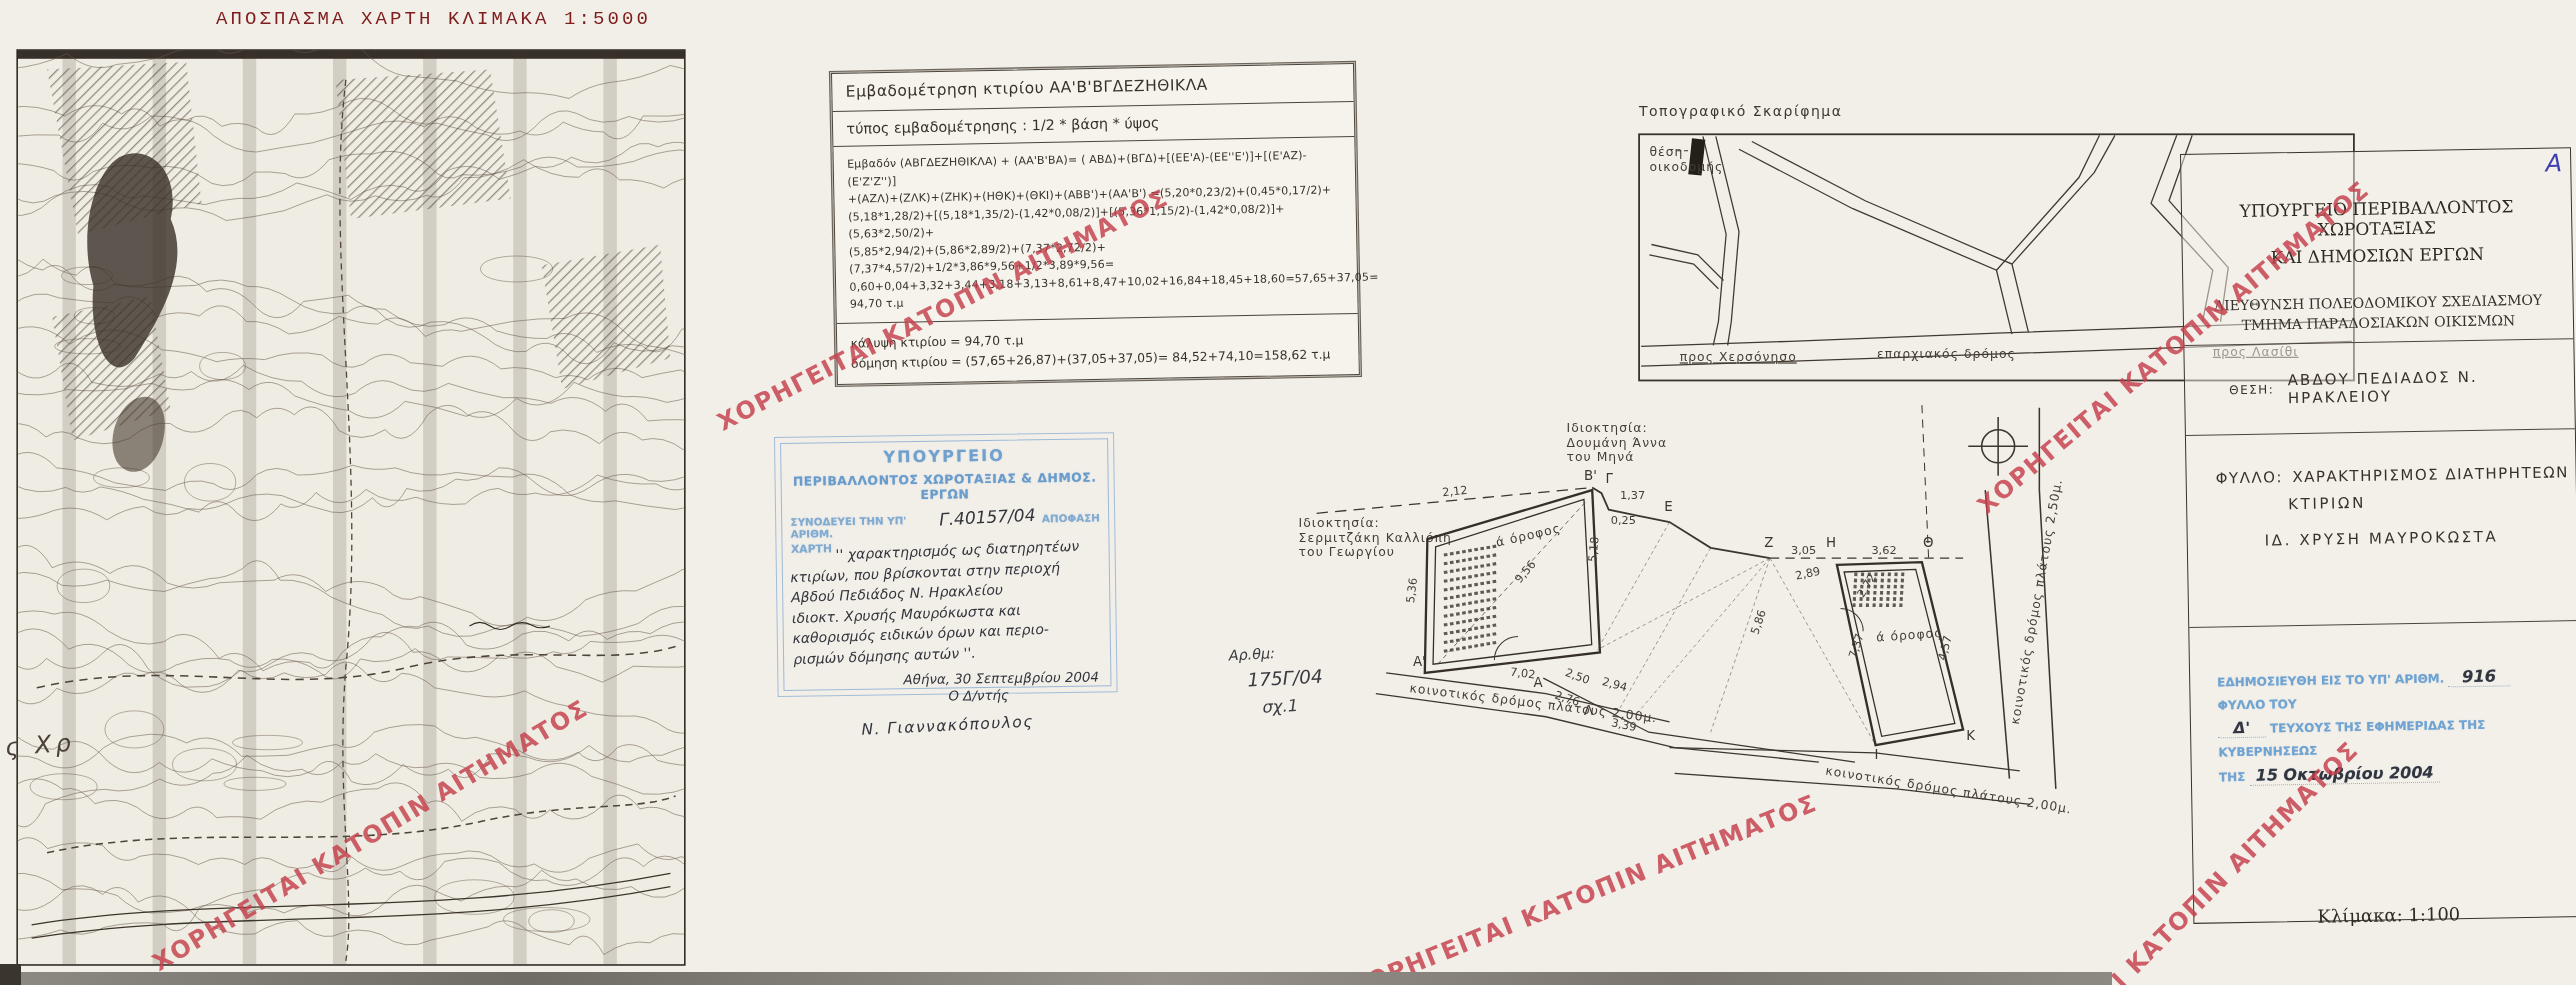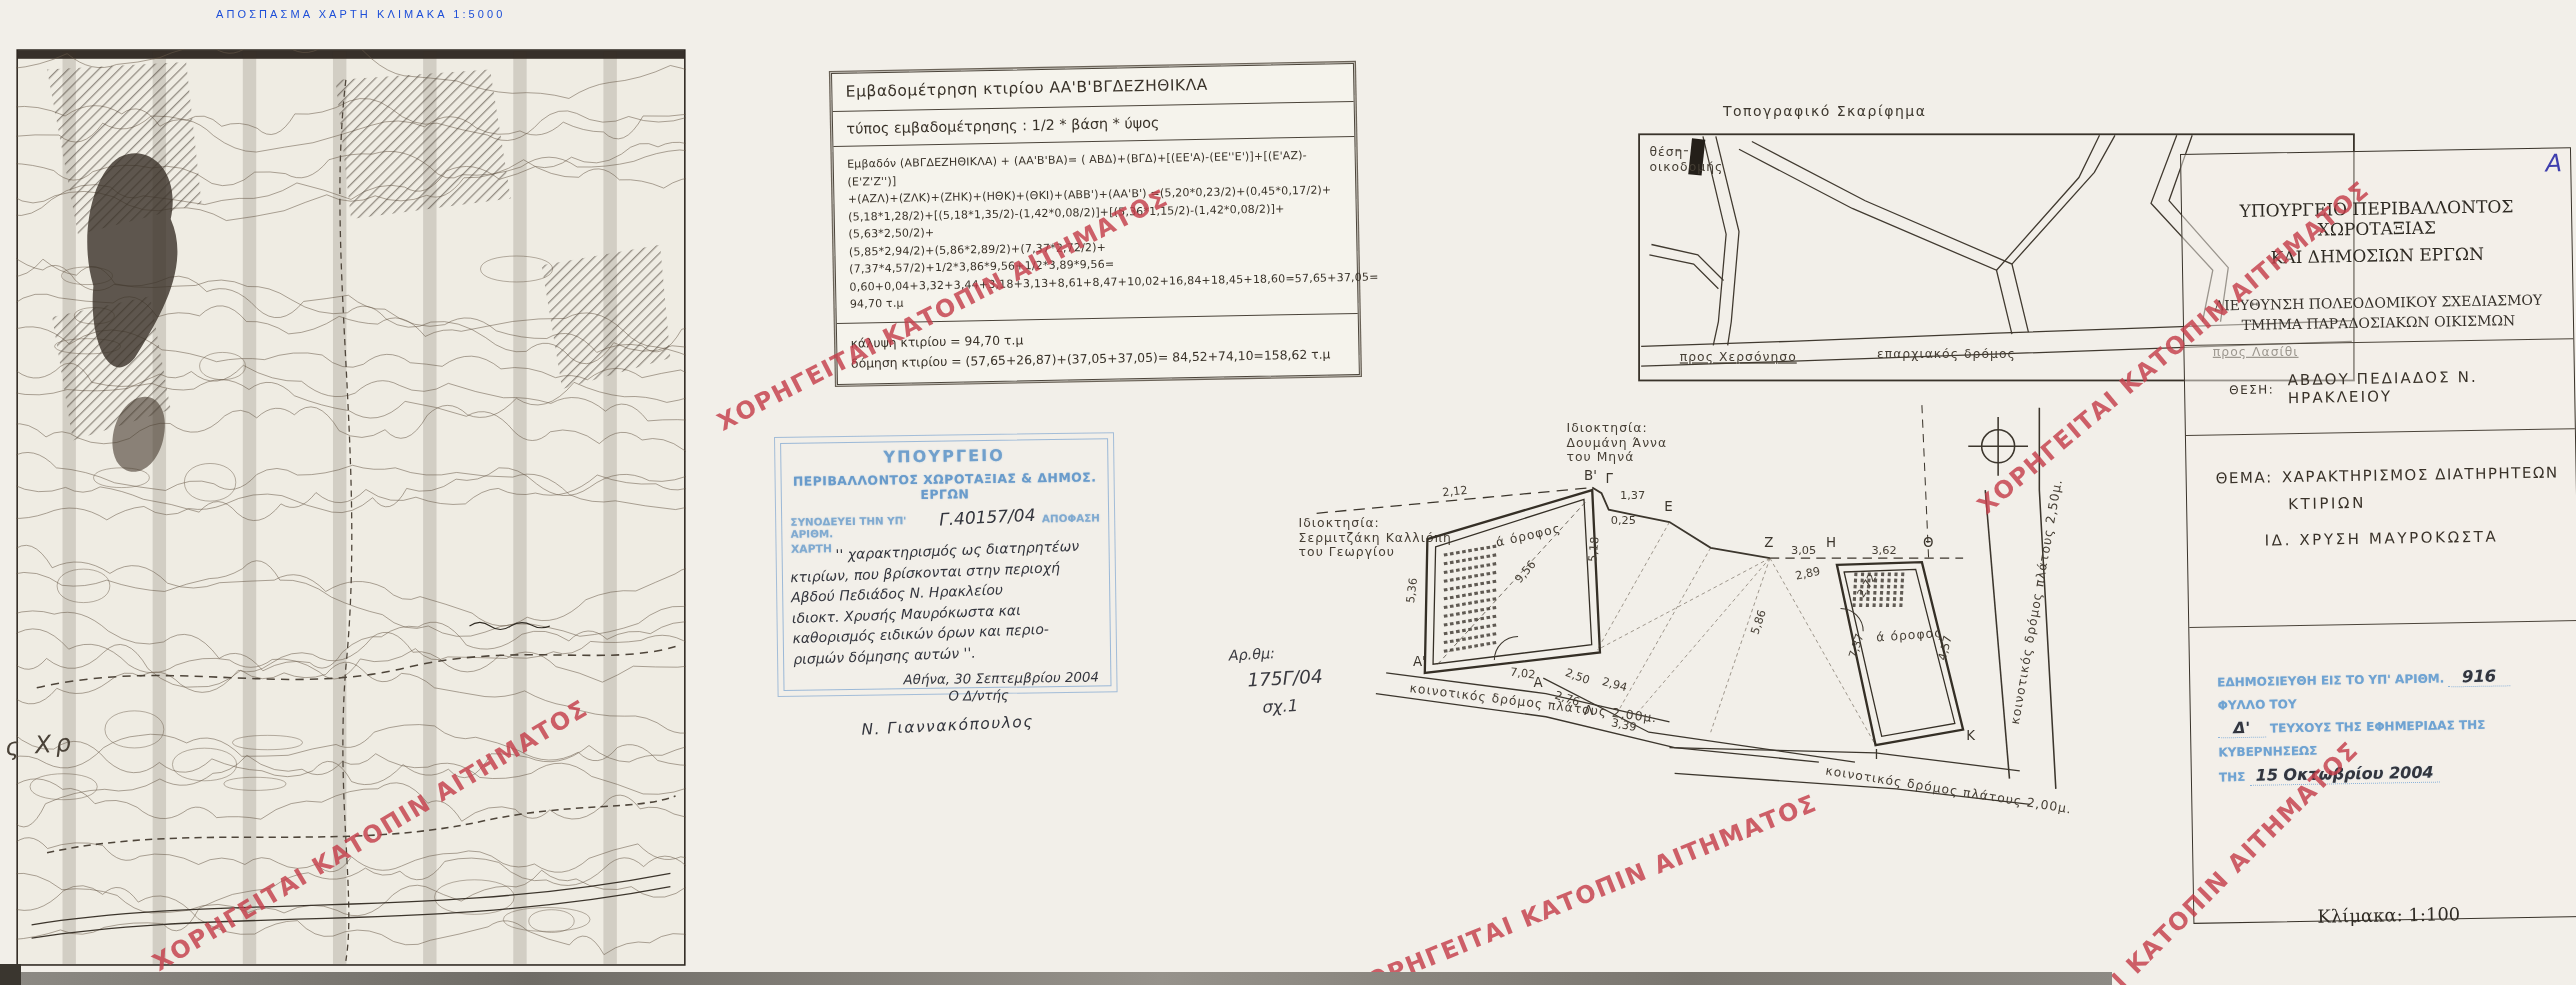--- a/index.html
+++ b/index.html
@@ -4,22 +4,22 @@
 <style>
   html,body{margin:0;padding:0;}
   body{
     width:2729px;height:985px;position:relative;overflow:hidden;
     background:#f2efe9;
     font-family:"DejaVu Sans",sans-serif;color:#393229;
   }
   .abs{position:absolute;}
   
   .map-title{
-    left:216px;top:8.2px;font-size:11px;letter-spacing:3.1px;color:#1d4ed8;
-    font-family:Liberation Sans, sans-serif;
+    left:216px;top:8.2px;font-size:19px;letter-spacing:3.1px;color:#7f1d1d;
+    font-family:Liberation Mono, monospace;
   }
   .map-box{left:15.5px;top:49px;width:670px;height:917px;}
   .map-margin-note{
     left:5.2px;top:731px;font-size:24px;font-style:italic;color:#4a4238;
     letter-spacing:4.1px;transform:rotate(-4deg);
   }
   
   .area-table{
     left:831px;top:73px;width:521px;background:rgba(247,245,239,.6);
     border:1px solid #4b443a;box-shadow:0 0 0 1px rgba(247,245,239,.6),0 0 0 2.1px #6a6257;
@@ -53,21 +53,21 @@
   .subject-hand{transform:rotate(-1.3deg);}
   .sig-date{margin-top:7.2px;text-align:right;font-size:13.4px;padding-right:3.1px;}
   .sig-title{text-align:center;font-size:13.4px;margin-top:2.1px;padding-left:62px;}
   .sig-name{text-align:center;font-size:15.5px;margin-top:13.4px;letter-spacing:1.5px;transform:rotate(-2deg);}
   
   .file-note{left:1230px;top:645px;transform:rotate(-3deg);}
   .file-note .fn1{font-size:14.4px;font-style:italic;color:#3a3a40;}
   .file-note .fn2{font-size:18.5px;font-style:italic;color:#3a3a40;margin:7.2px 0 0 17.5px;}
   .file-note .fn3{font-size:16.5px;font-style:italic;color:#3a3a40;margin:8.2px 0 0 31px;}
   
-  .sketch-title{left:1723px;top:103px;font-size:14px;letter-spacing:1.5px;color:#3e382f;}
+  .sketch-title{left:1639px;top:103px;font-size:14px;letter-spacing:1.5px;color:#3e382f;}
   .sketch-svg{left:1636px;top:100px;}
   
   .plan-svg{left:1278px;top:392px;}
   
   .title-block{
     left:2180px;top:154px;width:389px;height:768px;border:1.5px solid #39332a;
     transform:rotate(-1deg);transform-origin:top left;background:rgba(243,240,233,.5);
   }
   .tb-s1{height:190px;position:relative;}
   .tb-min1{text-align:center;padding-top:47px;font-family:"DejaVu Serif",serif;font-size:17px;color:#2e2a23;}
@@ -400,21 +400,21 @@
     <div class="tb-min2">ΚΑΙ ΔΗΜΟΣΙΩΝ ΕΡΓΩΝ</div>
     <div class="tb-dir">ΔΙΕΥΘΥΝΣΗ ΠΟΛΕΟΔΟΜΙΚΟΥ ΣΧΕΔΙΑΣΜΟΥ</div>
     <div class="tb-dep">ΤΜΗΜΑ ΠΑΡΑΔΟΣΙΑΚΩΝ ΟΙΚΙΣΜΩΝ</div>
   </div>
   <div class="tb-s2">
     <span class="tb-loc-label">ΘΕΣΗ:</span>
     <span class="tb-loc-value">ΑΒΔΟΥ ΠΕΔΙΑΔΟΣ   Ν. ΗΡΑΚΛΕΙΟΥ</span>
   </div>
   <div class="tb-s3">
     <div class="tb-theme-row">
-      <span>ΘΕΜΑ:</span>
+      <span>ΦΥΛΛΟ:</span>
       <span>ΧΑΡΑΚΤΗΡΙΣΜΟΣ ΔΙΑΤΗΡΗΤΕΩΝ</span>
     </div>
     <div class="tb-theme2">ΚΤΙΡΙΩΝ</div>
     <div class="tb-owner">ΙΔ. ΧΡΥΣΗ ΜΑΥΡΟΚΩΣΤΑ</div>
   </div>
   <div class="tb-s4">
     <div class="pub-stamp">
       <div class="pub-line">
         <span>ΕΔΗΜΟΣΙΕΥΘΗ ΕΙΣ ΤΟ ΥΠ' ΑΡΙΘΜ.</span>
         <span class="hand pub-num">916</span>

